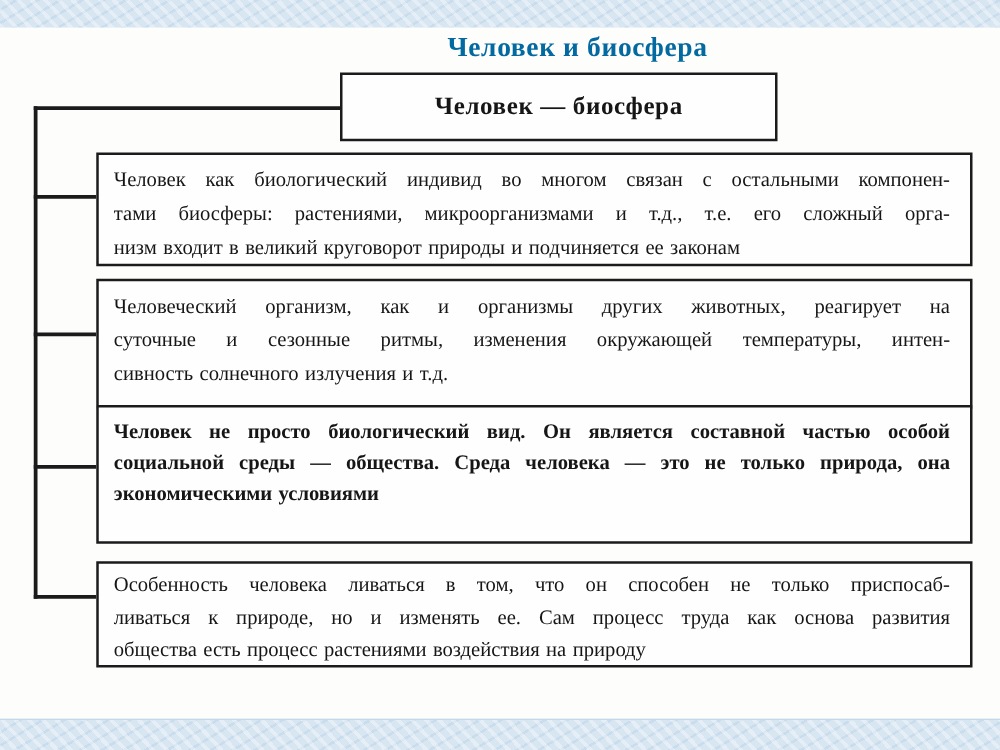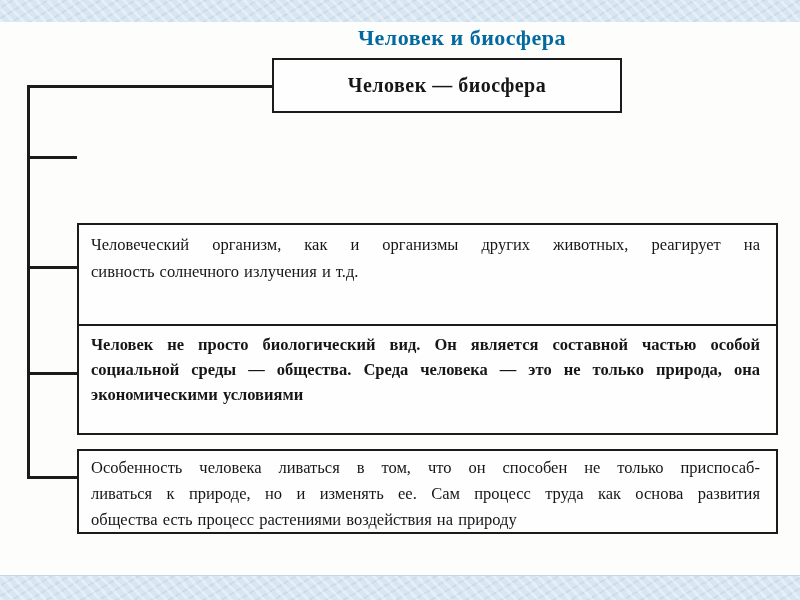--- a/index.html
+++ b/index.html
@@ -106,23 +106,29 @@
   <div class="connector conn-root"></div>
   <div class="connector conn-b1"></div>
   <div class="connector conn-b2"></div>
   <div class="connector conn-b3"></div>
   <div class="connector conn-b4"></div>
 
   <div class="root-box">
     <span>Человек — биосфера</span>
   </div>
 
+  <div class="fbox fbox-1">
+    <div class="line">Человек как биологический индивид во многом связан с остальными компонен-</div>
+    <div class="line">тами биосферы: растениями, микроорганизмами и т.д., т.е. его сложный орга-</div>
+    <div class="line last">низм входит в великий круговорот природы и подчиняется ее законам</div>
+  </div>
 
   <div class="fbox fbox-2">
     <div class="line">Человеческий организм, как и организмы других животных, реагирует на</div>
+    <div class="line">суточные и сезонные ритмы, изменения окружающей температуры, интен-</div>
     <div class="line last">сивность солнечного излучения и т.д.</div>
   </div>
 
   <div class="fbox fbox-3">
     <div class="line">Человек не просто биологический вид. Он является составной частью особой</div>
     <div class="line">социальной среды — общества. Среда человека — это не только природа, она</div>
     <div class="line last">экономическими условиями</div>
   </div>
 
   <div class="fbox fbox-4">

